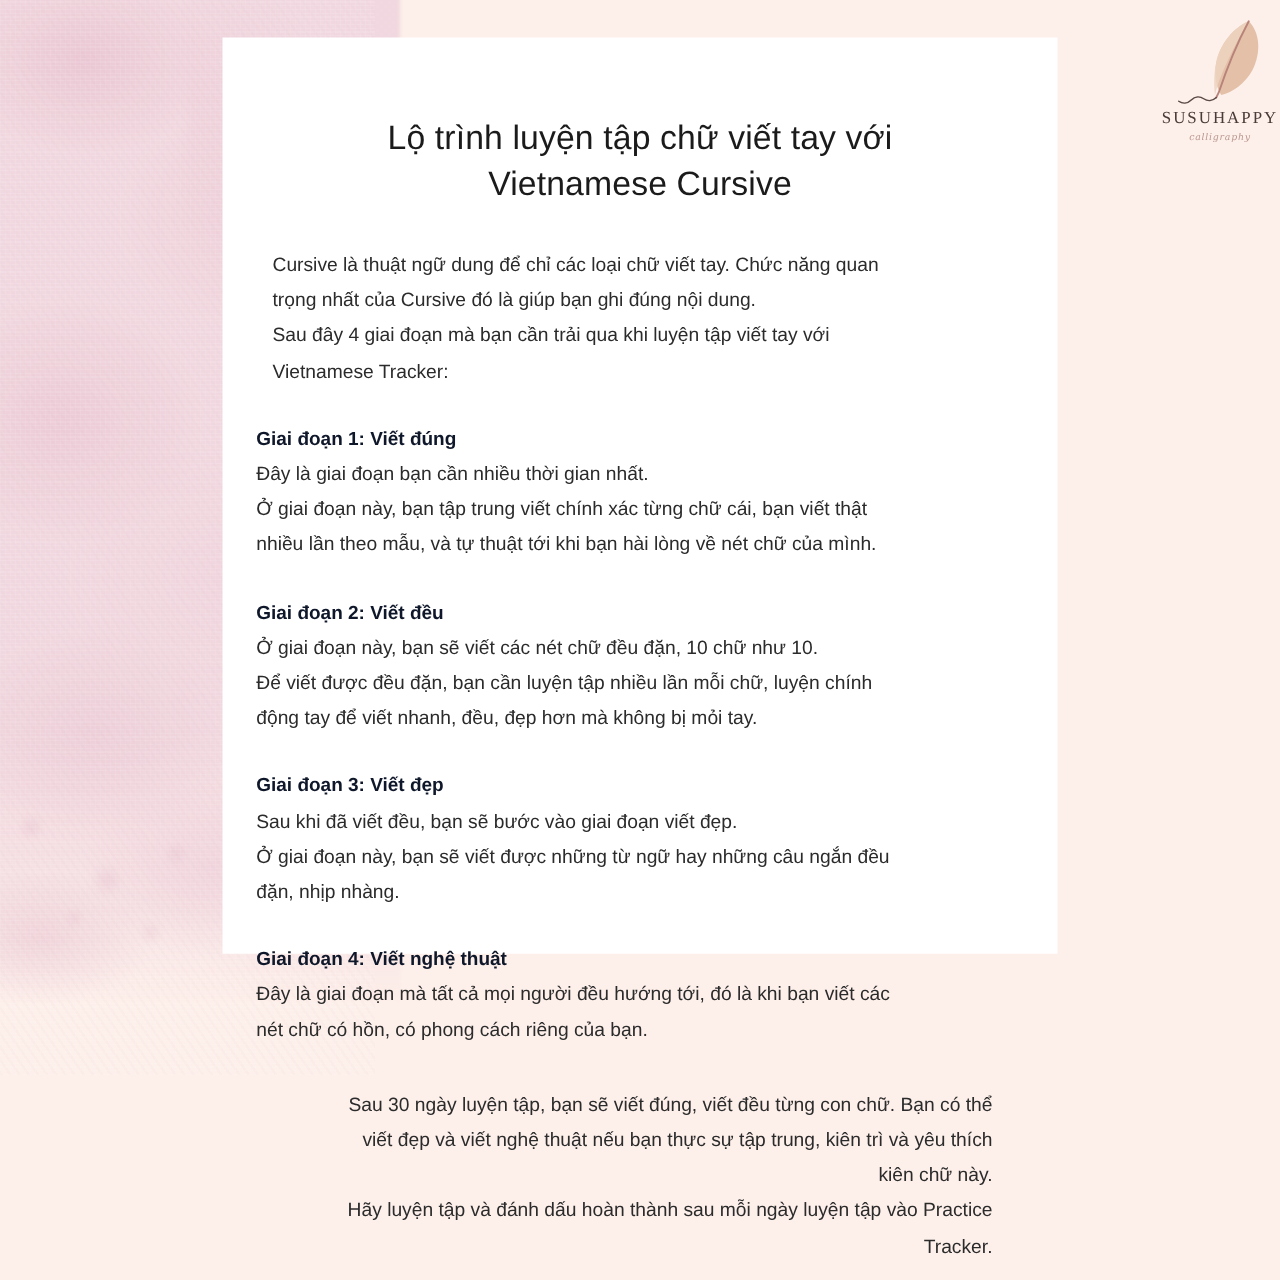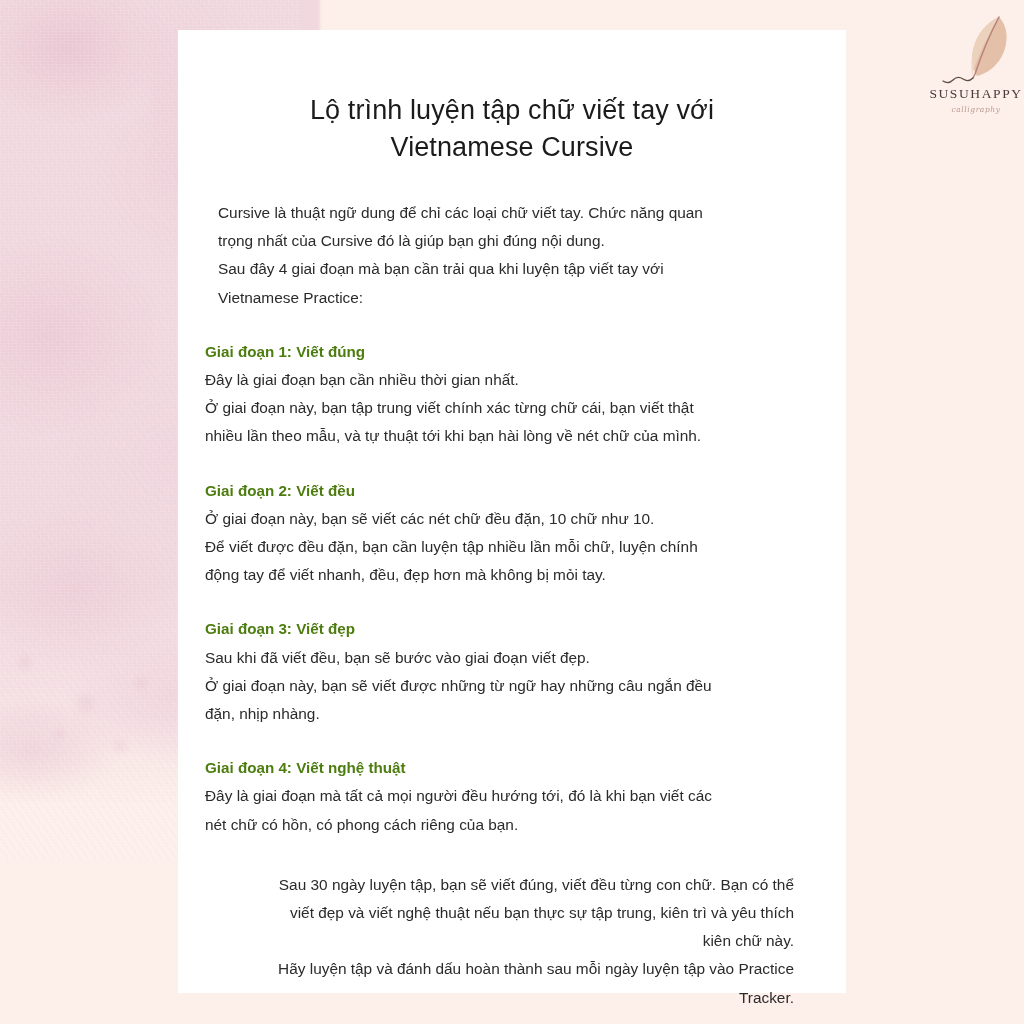--- a/index.html
+++ b/index.html
@@ -121,21 +121,21 @@
     opacity: .85;
     white-space: nowrap;
   }
 
   
   #card {
     position: absolute;
     left: 178px;
     top: 30px;
     width: 668px;
-    height: 963px;
+    height: 733px;
     background: #FFFFFF;
     box-sizing: border-box;
   }
 
   #doc-title {
     margin: 0;
     padding: 62px 58px 0 58px;
     text-align: center;
     font-size: 27px;
     font-weight: 400;
@@ -158,21 +158,21 @@
     margin-top: 33px;
     text-indent: 13px;
   }
   .para-line { display: block; }
 
   .section { margin-top: 26px; }
   .section-heading {
     margin: 0 0 0 0;
     font-size: 15.2px;
     font-weight: 700;
-    color: #4d7c0f;
+    color: #0f172a;
     line-height: 28.2px;
   }
   .section-body { margin: 0; }
 
   #closing { margin-top: 32px; text-align: right; }
 </style>
 </head>
 <body>
 
 <div id="poster">
@@ -199,21 +199,21 @@
       <span class="para-line">Lộ trình luyện tập chữ viết tay với</span>
       <span class="para-line">Vietnamese Cursive</span>
     </h1>
 
     <div id="doc-body">
 
       <p class="para lead">
         <span class="para-line">Cursive là thuật ngữ dung để chỉ các loại chữ viết tay. Chức năng quan</span>
         <span class="para-line">trọng nhất của Cursive đó là giúp bạn ghi đúng nội dung.</span>
         <span class="para-line">Sau đây 4 giai đoạn mà bạn cần trải qua khi luyện tập viết tay với</span>
-        <span class="para-line">Vietnamese Practice:</span>
+        <span class="para-line">Vietnamese Tracker:</span>
       </p>
 
       <div class="section">
         <p class="section-heading">Giai đoạn 1: Viết đúng</p>
         <p class="section-body">
           <span class="para-line">Đây là giai đoạn bạn cần nhiều thời gian nhất.</span>
           <span class="para-line">Ở giai đoạn này, bạn tập trung viết chính xác từng chữ cái, bạn viết thật</span>
           <span class="para-line">nhiều lần theo mẫu, và tự thuật tới khi bạn hài lòng về nét chữ của mình.</span>
         </p>
       </div>

